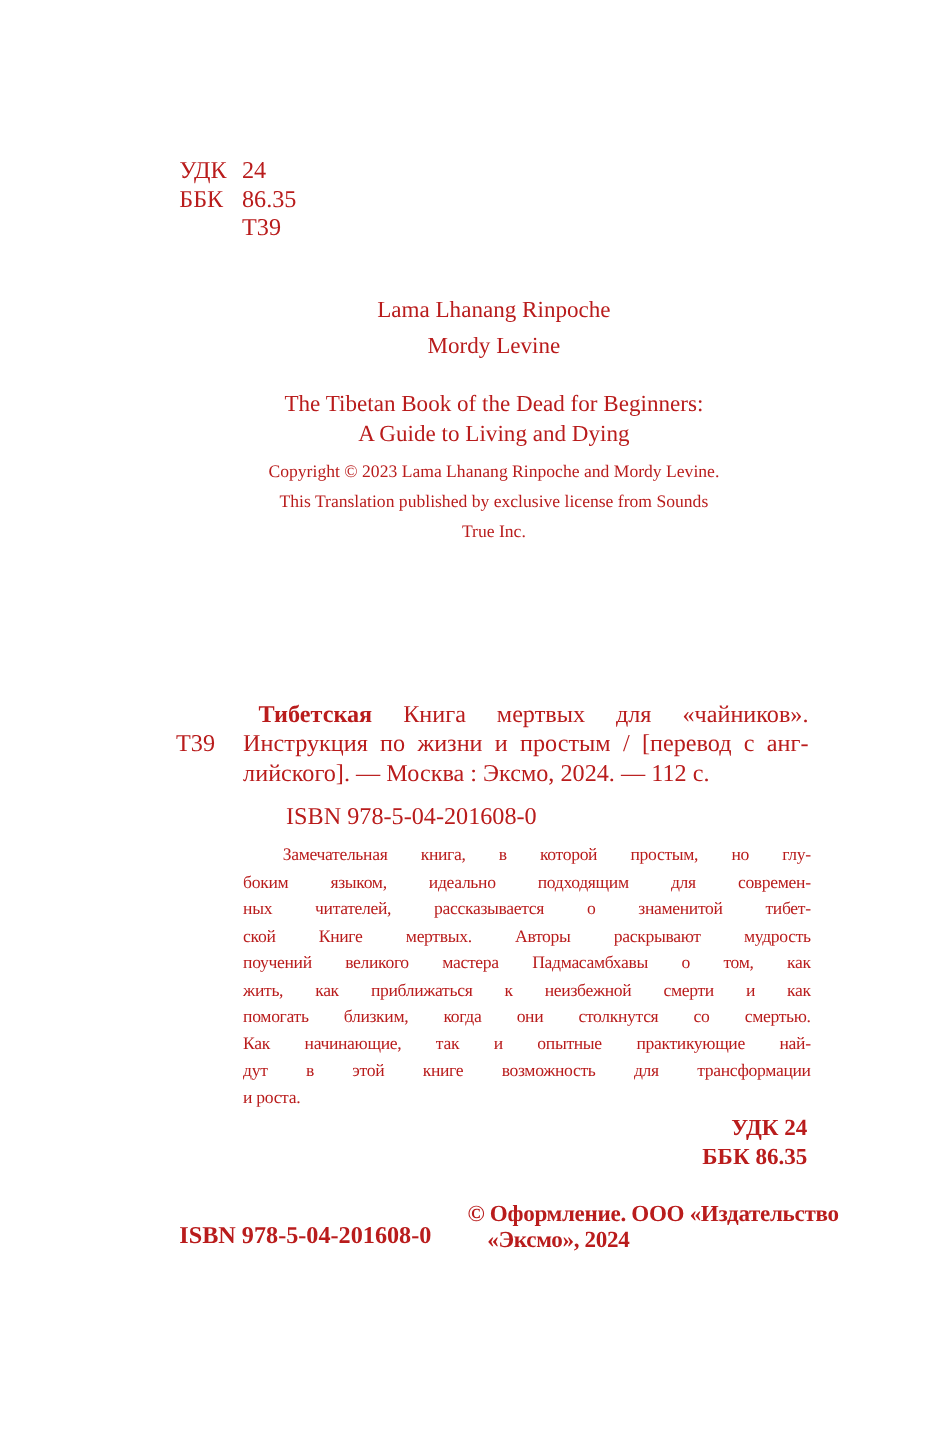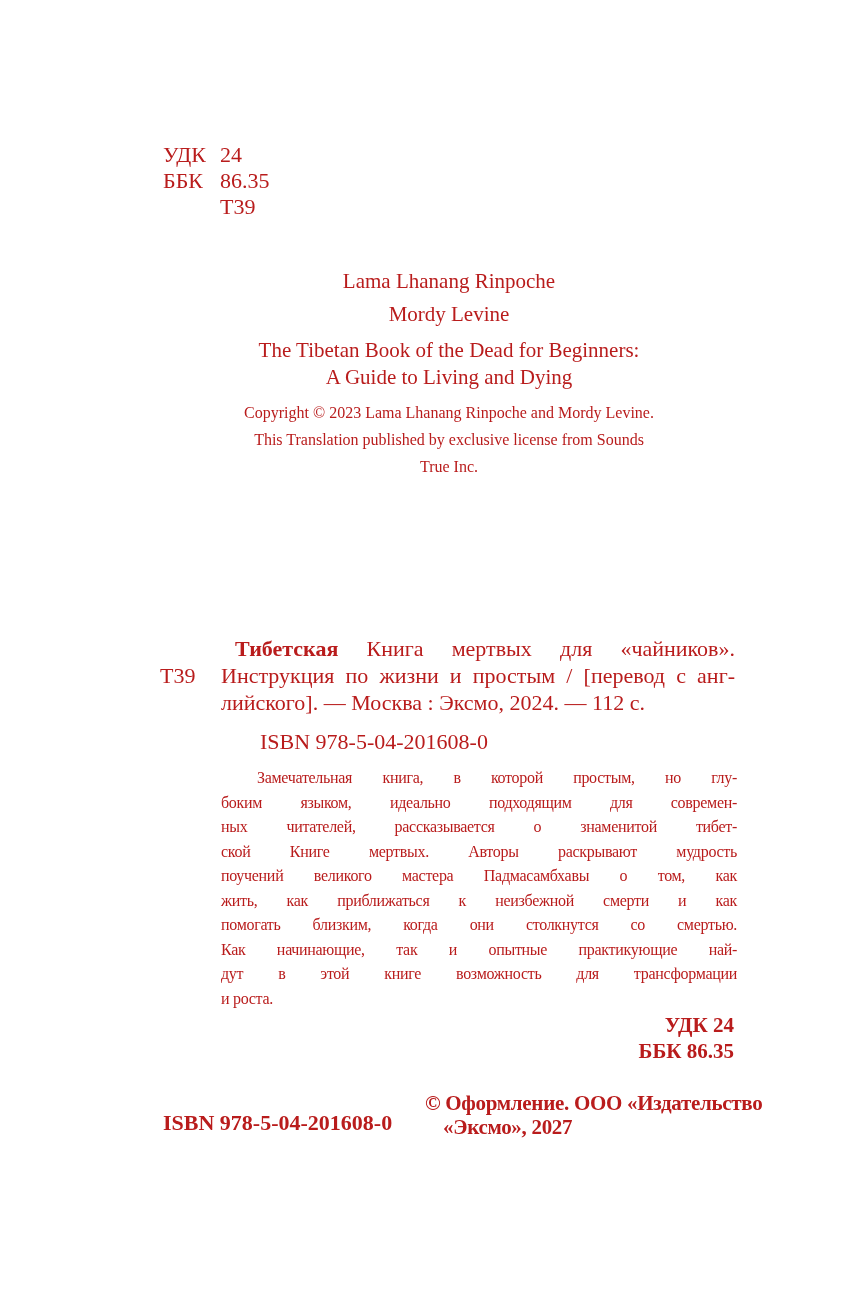--- a/index.html
+++ b/index.html
@@ -30,21 +30,21 @@
   .english-block {
     position: absolute;
     left: 163px;
     top: 268px;
     width: 572px;
     text-align: center;
     font-size: 21px;
     line-height: 27px;
   }
   .eng-author { margin-bottom: 6px; }
-  .eng-title { margin-top: 9px; }
+  .eng-title { margin-top: 26px; }
   .eng-copy { margin-top: 8px; font-size: 16px; }
 
   
   .bib-section {
     position: absolute;
     left: 221px;
     top: 635px;
     width: 514px;
     font-size: 22px;
     line-height: 27px;
@@ -155,18 +155,18 @@
     <div>и роста.</div>
   </div>
 
   <div class="codes-right">
     <div>УДК 24</div>
     <div>ББК 86.35</div>
   </div>
 
   <div class="footer-copyright">
     <div>© Оформление. ООО «Издательство</div>
-    <div class="fc2">«Эксмо», 2027</div>
+    <div class="fc2">«Эксмо», 2024</div>
   </div>
 
   <div class="footer-isbn">ISBN 978-5-04-201608-0</div>
 
 </div>
 
 </body></html>

